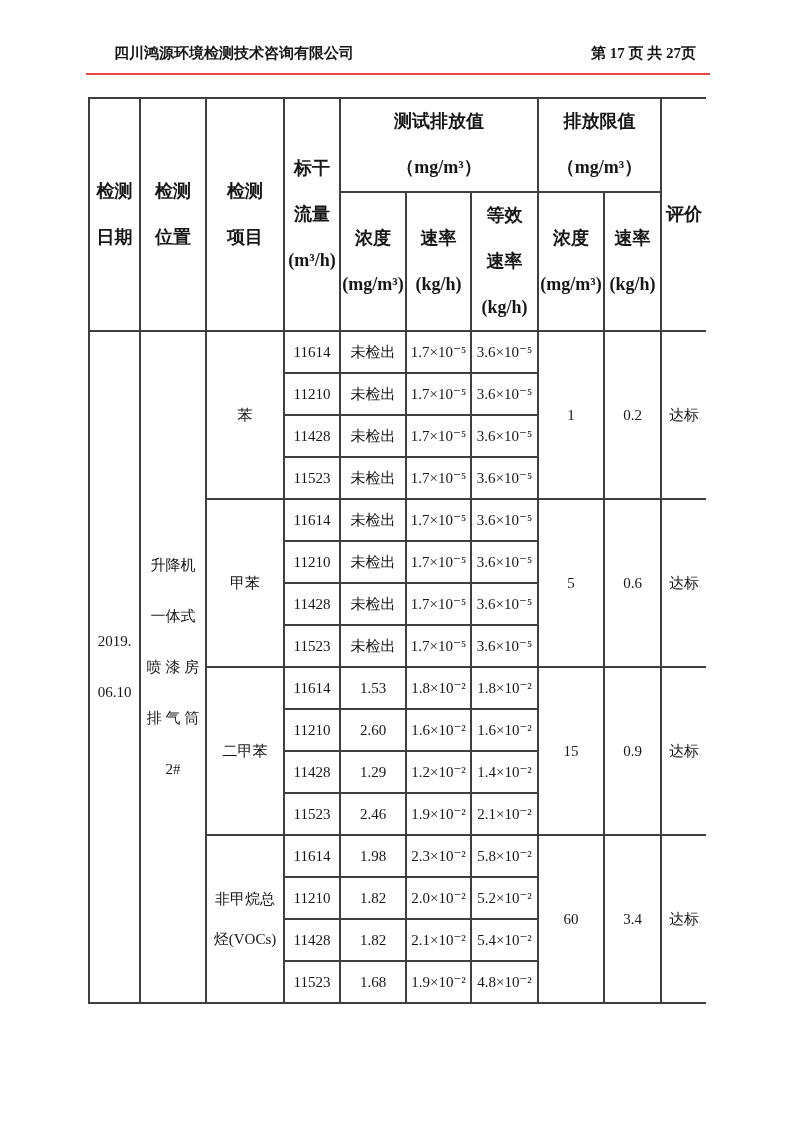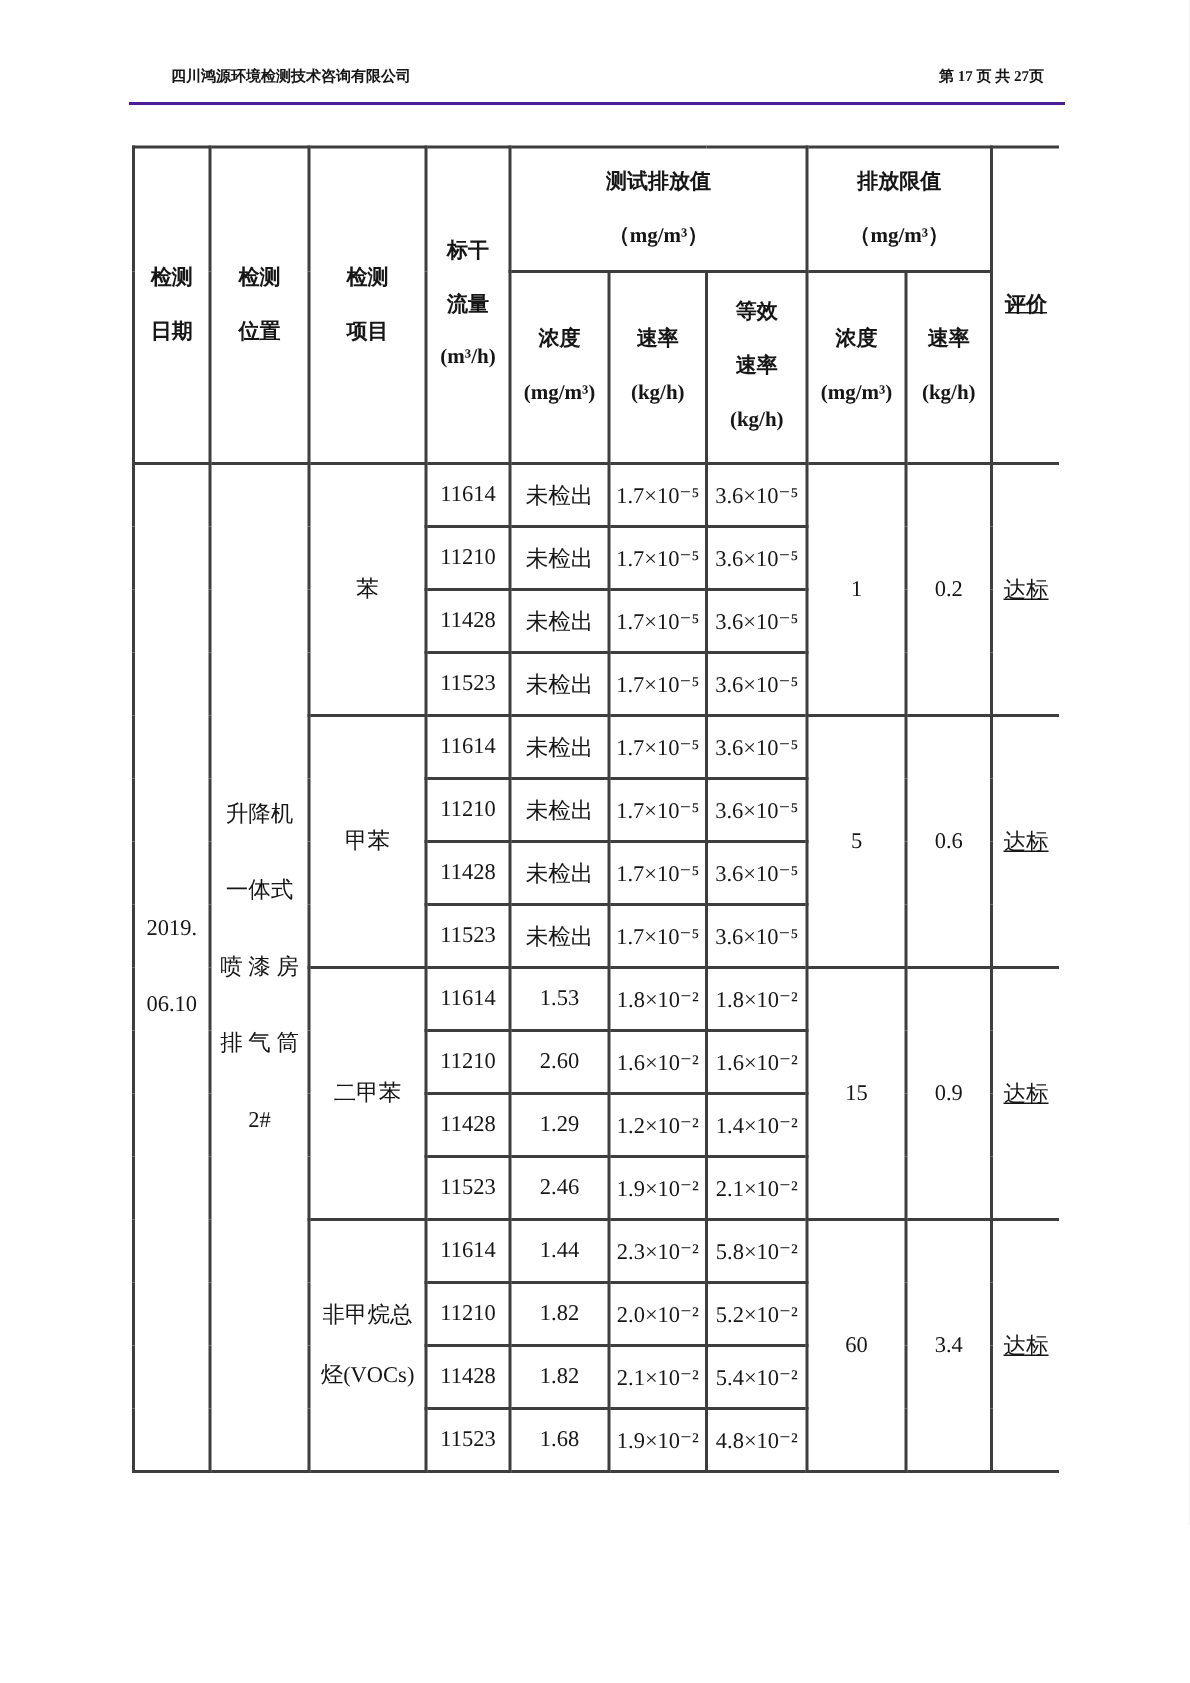--- a/index.html
+++ b/index.html
@@ -5,38 +5,38 @@
   html,body { margin:0; padding:0; background:#e8e8e8; }
   .page {
     position:relative; width:793px; height:1122px; margin:0 auto;
     background:#ffffff; overflow:hidden; color:#161616;
     font-family:"Liberation Serif","DejaVu Serif",serif;
   }
   
   .doc-header {
     position:absolute; left:86px; top:44px; width:624px;
     display:flex; align-items:baseline; justify-content:space-between;
-    border-bottom:2px solid #4c1d95;
+    border-bottom:2px solid #ef4444;
     padding:0 14px 10px 28px; box-sizing:border-box;
-    font-weight:bold; font-size:10px; white-space:nowrap;
+    font-weight:bold; font-size:15px; white-space:nowrap;
   }
   
   table.report {
     position:absolute; left:88px; top:97px; width:617px;
     border-collapse:collapse; table-layout:fixed;
     font-size:15px; text-align:center;
   }
   table.report { border-right:none; }
   .report th, .report td {
     border:2px solid #3e3e3e; padding:0;
     vertical-align:middle; white-space:pre-line;
     overflow:hidden;
   }
-  .report th { font-weight:bold; font-size:14px; line-height:2.55; }
-  .report .no-right { border-right:none;text-decoration:underline; }
+  .report th { font-weight:bold; font-size:18px; line-height:2.55; }
+  .report .no-right { border-right:none; }
   tr.hdr-top  { height:83px; }
   tr.hdr-sub  { height:128px; }
   tbody tr    { height:42px; }
   td.cell-date, td.cell-location { line-height:3.4; font-size:15px;font-family:Liberation Serif, serif; }
   td.cell-item { line-height:2.7; }
   td.cell-limit, td.cell-eval { font-size:15px; }
   td.cell-num { font-size:15px; }
 </style>
 </head>
 <body>
@@ -185,21 +185,21 @@
         <td class="cell-num">11523</td>
         <td class="cell-num">2.46</td>
         <td class="cell-num">1.9×10⁻²</td>
         <td class="cell-num">2.1×10⁻²</td>
       </tr>
 
       <tr>
         <td rowspan="4" class="cell-item">非甲烷总
 烃(VOCs)</td>
         <td class="cell-num">11614</td>
-        <td class="cell-num">1.44</td>
+        <td class="cell-num">1.98</td>
         <td class="cell-num">2.3×10⁻²</td>
         <td class="cell-num">5.8×10⁻²</td>
         <td rowspan="4" class="cell-limit">60</td>
         <td rowspan="4" class="cell-limit">3.4</td>
         <td rowspan="4" class="cell-eval no-right">达标</td>
       </tr>
       <tr>
         <td class="cell-num">11210</td>
         <td class="cell-num">1.82</td>
         <td class="cell-num">2.0×10⁻²</td>

